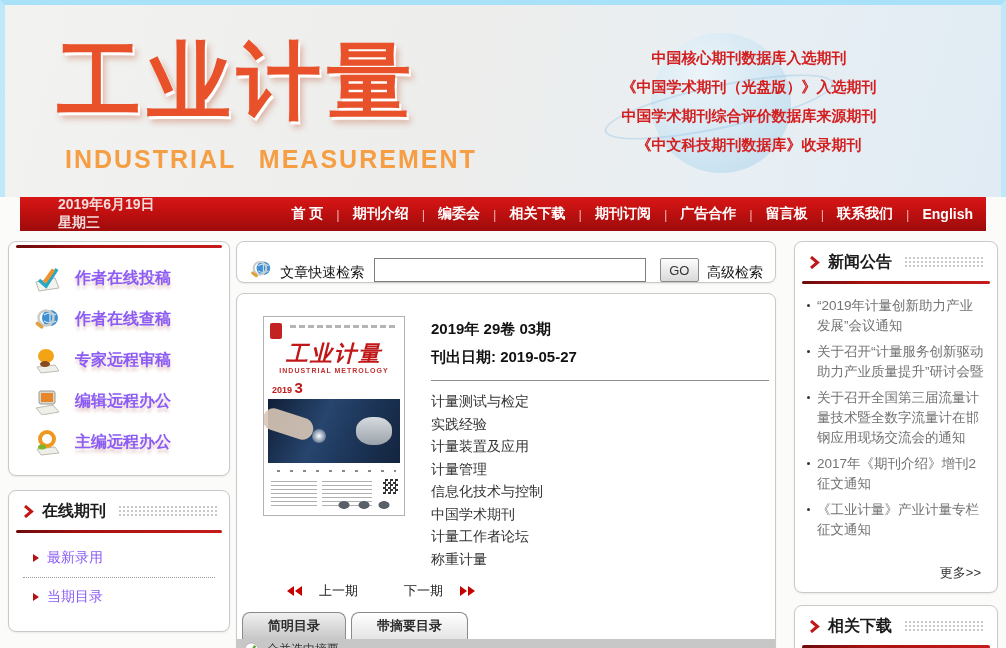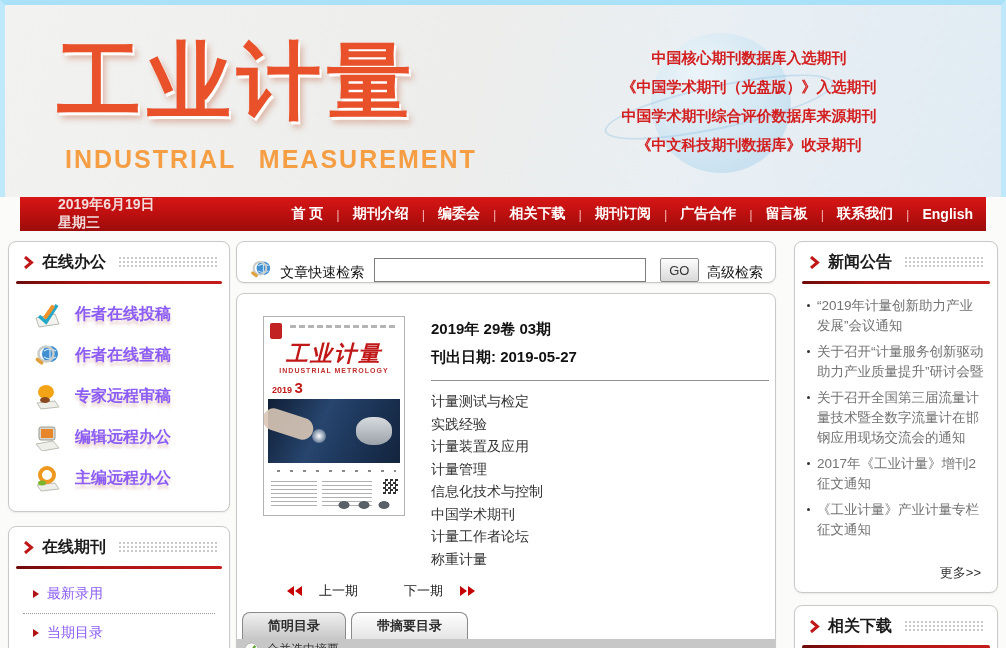--- a/index.html
+++ b/index.html
@@ -158,27 +158,20 @@
       <span class="nav-item">联系我们</span>
         <span class="nav-sep">|</span>
       <span class="nav-item">English</span>
     </div>
   </div>
 
   <div class="content">
 
     <div class="col-left">
       <div class="panel">
-        <div class="panel-head">
-          <svg class="chev" width="11" height="13" viewBox="0 0 11 13">
-              <path d="M2 1 L8.5 6.5 L2 12" stroke="#c01818" stroke-width="3" fill="none"></path>
-            </svg>
-          <span class="panel-title">在线办公</span>
-          <span class="dots"></span>
-        </div>
         <div class="head-line"></div>
         <div class="office-list">
           <div class="office-item">
             <svg class="oicon" viewBox="0 0 30 26">
               <polygon points="3,16 22,12 26,22 6,25" fill="#f2f2ee" stroke="#b9b9b0" stroke-width="1"></polygon>
               <path d="M6 14 L13 20 L24 3" stroke="#25a8c8" stroke-width="3.5" fill="none"></path>
               <rect x="14" y="2" width="4" height="16" rx="1.5" transform="rotate(35 16 10)" fill="#f0912c"></rect>
             </svg>
             <span class="olabel">作者在线投稿</span>
           </div>
@@ -325,21 +318,21 @@
               <path d="M2 1 L8.5 6.5 L2 12" stroke="#c01818" stroke-width="3" fill="none"></path>
             </svg>
           <span class="panel-title">新闻公告</span>
           <span class="dots"></span>
         </div>
         <div class="head-line"></div>
         <div class="news-list">
           <div class="news-item"><span class="dot"></span><span>“2019年计量创新助力产业发展”会议通知</span></div>
           <div class="news-item"><span class="dot"></span><span>关于召开“计量服务创新驱动 助力产业质量提升”研讨会暨</span></div>
           <div class="news-item"><span class="dot"></span><span>关于召开全国第三届流量计量技术暨全数字流量计在邯钢应用现场交流会的通知</span></div>
-          <div class="news-item"><span class="dot"></span><span>2017年《工业计量》增刊2征文通知</span></div>
+          <div class="news-item"><span class="dot"></span><span>2017年《期刊介绍》增刊2征文通知</span></div>
           <div class="news-item"><span class="dot"></span><span>《工业计量》产业计量专栏征文通知</span></div>
         </div>
         <div class="more-link">更多&gt;&gt;</div>
       </div>
 
       <div class="panel dl-panel">
         <div class="panel-head">
           <svg class="chev" width="11" height="13" viewBox="0 0 11 13">
               <path d="M2 1 L8.5 6.5 L2 12" stroke="#c01818" stroke-width="3" fill="none"></path>
             </svg>

